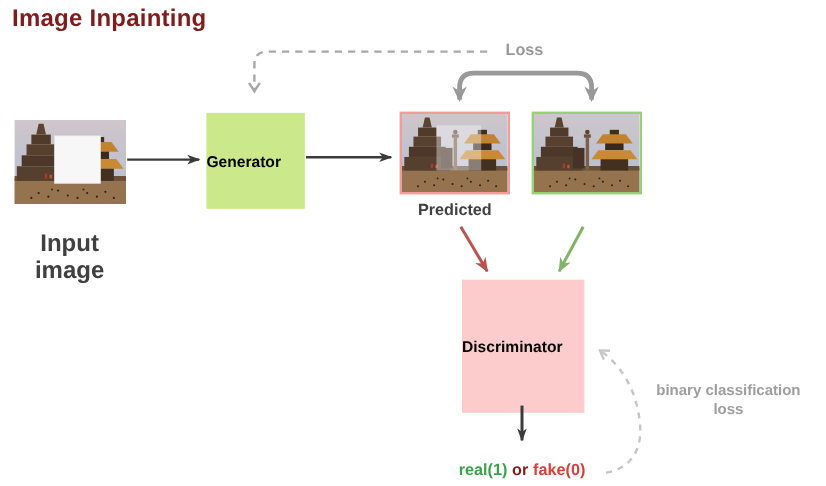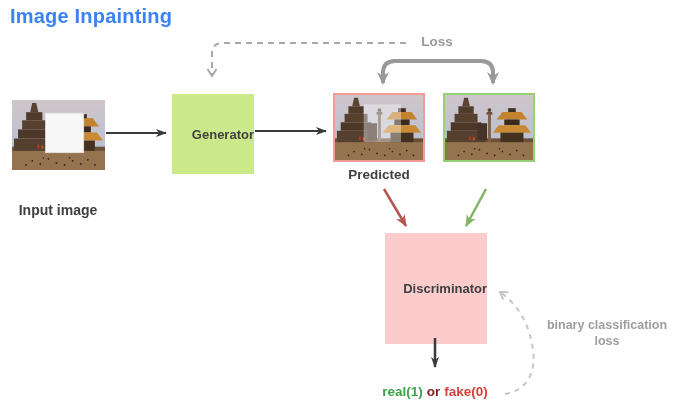--- a/index.html
+++ b/index.html
@@ -2,40 +2,40 @@
 <html><head>
 <meta charset="utf-8">
 <style>
   html,body{margin:0;padding:0;background:#ffffff;}
   #canvas{
     position:relative;width:688px;height:405px;background:#ffffff;overflow:hidden;
     font-family:"Liberation Sans",sans-serif;
   }
   .abs{position:absolute;}
   #page-title{
-    left:10px;top:5px;font-size:20px;font-weight:bold;color:#3b82f6;letter-spacing:.2px;
+    left:10px;top:5px;font-size:20px;font-weight:bold;color:#7f1d1d;letter-spacing:.2px;
   }
   
   .photo{position:absolute;box-sizing:border-box;}
   .photo svg{display:block;width:100%;height:100%;}
   #input-photo{left:12px;top:100px;width:93px;height:70px;}
   #predicted-photo{left:333px;top:93px;width:92px;height:69px;border:2px solid #f19c99;}
   #actual-photo{left:443px;top:93px;width:92px;height:69px;border:2px solid #97d077;}
   
   .node-box{
-    position:absolute;display:flex;align-items:center;justify-content:flex-end;
-    font-weight:bold;font-size:13px;color:#404040;text-align:center;
+    position:absolute;display:flex;align-items:center;justify-content:flex-start;
+    font-weight:bold;font-size:13px;color:#000000;text-align:center;
   }
   #generator-box{left:172px;top:94px;width:82px;height:80px;background:#cbe98b;}
   #discriminator-box{left:385px;top:233px;width:102px;height:111px;background:#fccccc;}
   
   .node-label{
     position:absolute;font-weight:bold;color:#404040;text-align:center;font-size:13px;
   }
-  #input-label{left:8px;top:202px;width:100px;font-size:14px;}
+  #input-label{left:8px;top:192px;width:100px;font-size:20px;}
   #predicted-label{left:329px;top:167px;width:100px;font-size:13.5px;}
   #actual-label{left:439px;top:167px;width:100px;font-size:13.5px;}
   #loss-label{left:407px;top:34px;width:60px;font-size:13.5px;font-weight:bold;color:#999999;text-align:center;}
   #binary-loss-label{
     left:527px;top:317px;width:160px;text-align:center;color:#9e9e9e;
     font-weight:bold;font-size:12.5px;line-height:1.3;
   }
   #output-label{
     left:355px;top:384px;width:160px;text-align:center;font-weight:bold;font-size:13.5px;color:#333333;
     white-space:nowrap;

